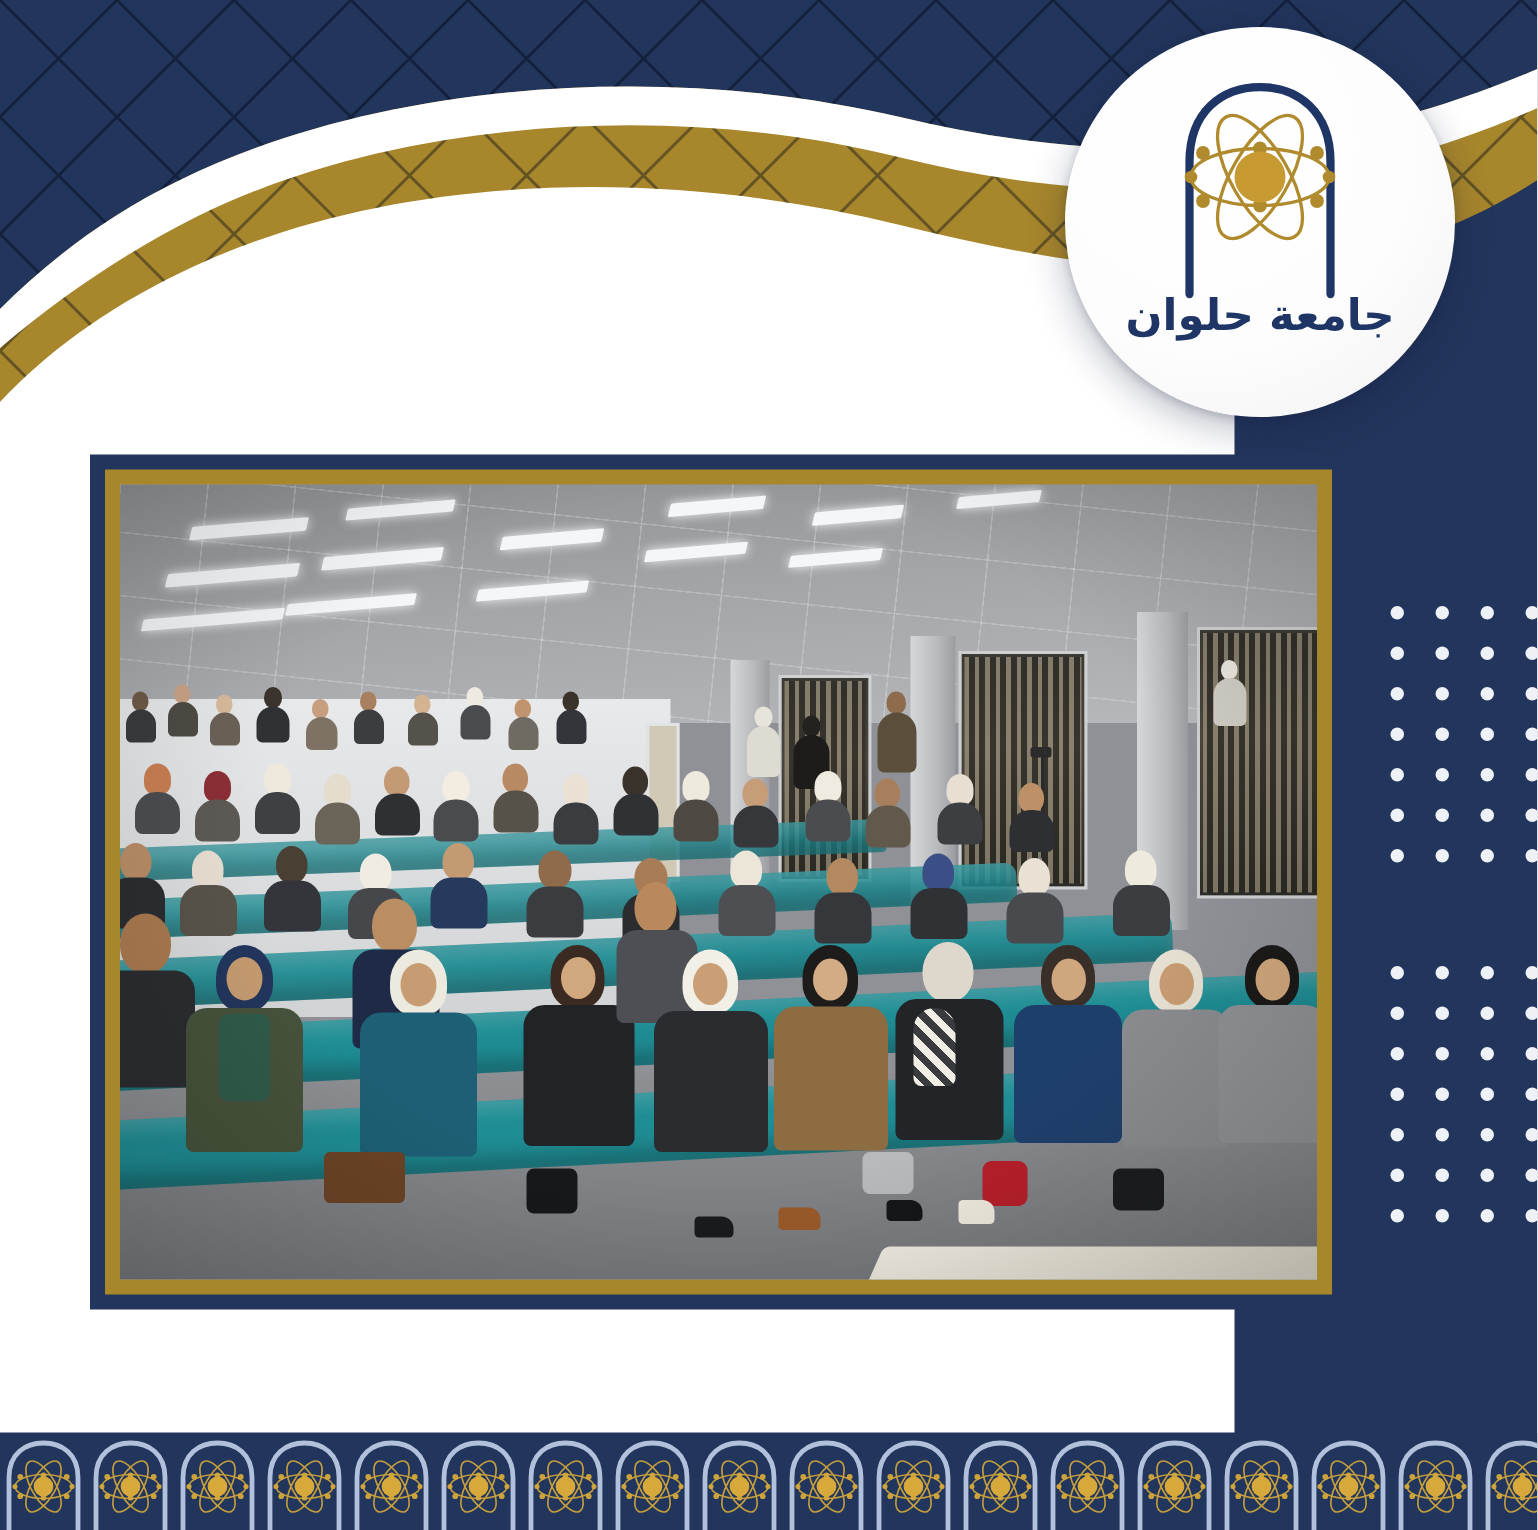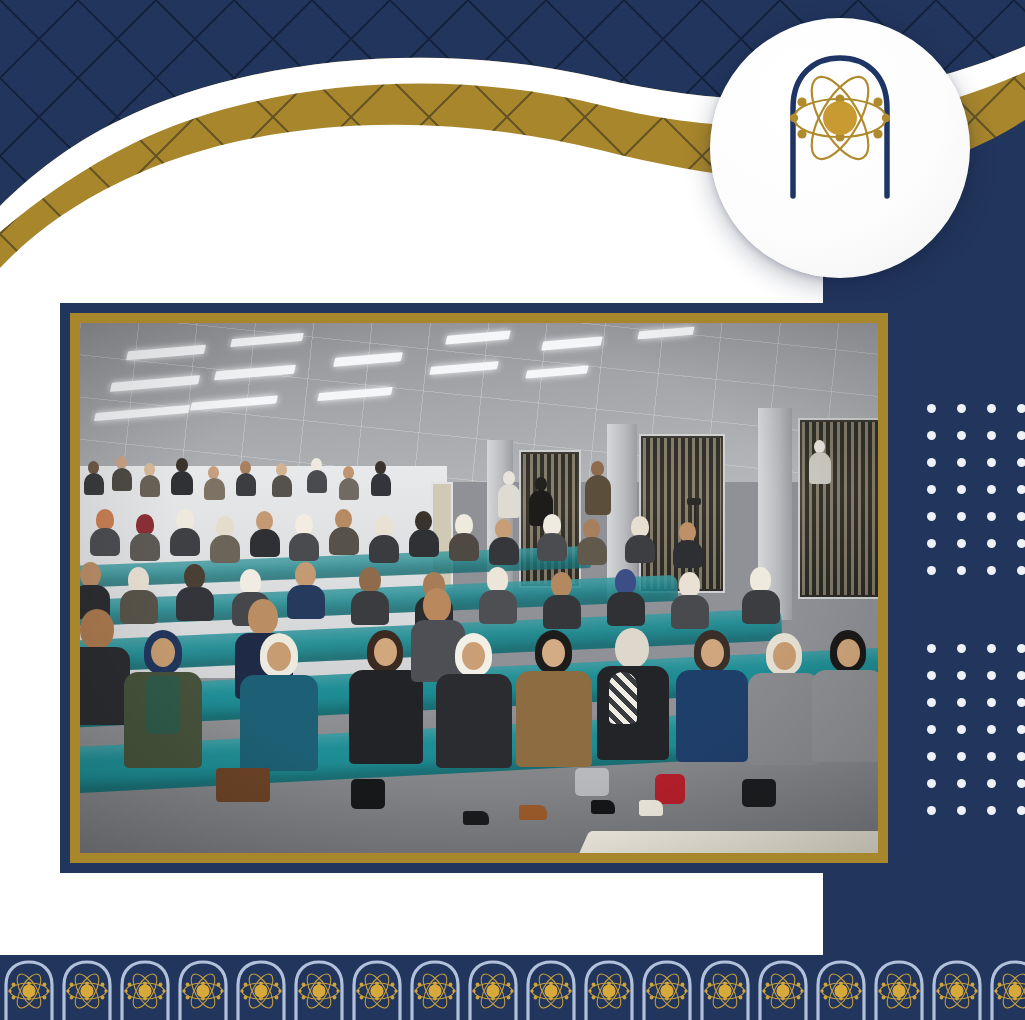--- a/index.html
+++ b/index.html
@@ -205,20 +205,21 @@
           <circle cx="57" cy="56" r="4.6"></circle>
           <circle cx="133" cy="88" r="4.6"></circle>
           <circle cx="133" cy="56" r="4.6"></circle>
           <circle cx="57" cy="88" r="4.6"></circle>
           <circle cx="49" cy="72" r="4.2"></circle>
           <circle cx="141" cy="72" r="4.2"></circle>
         </g>
 
         <circle cx="95" cy="72" r="17" fill="#c79a32"></circle>
       </svg>
+      <div class="logo-arabic">جامعة حلوان</div>
     </div>
   </div>
 
   <div class="photo-navy-back"></div>
   <div class="photo-gold-frame"></div>
 
   <div class="photo-stage">
     <span class="sr">Audience seated in a university lecture hall</span>
     <div class="scene">
 

